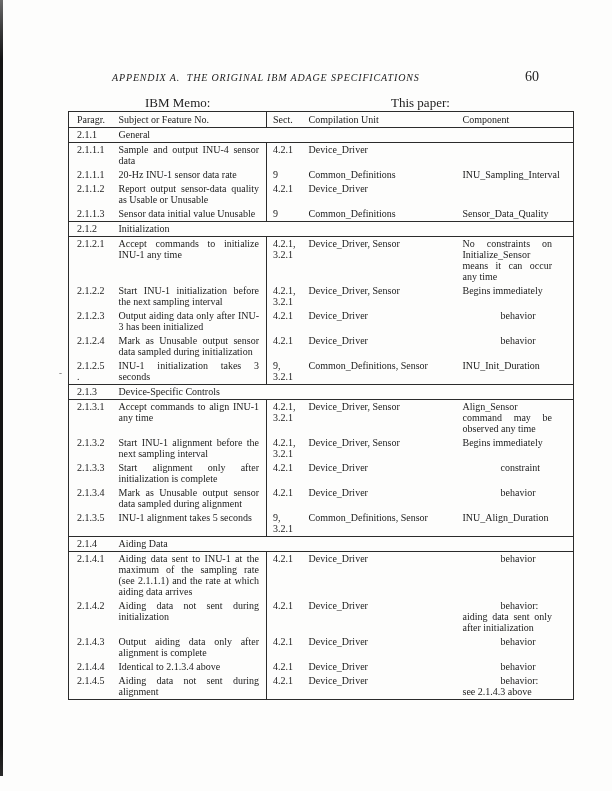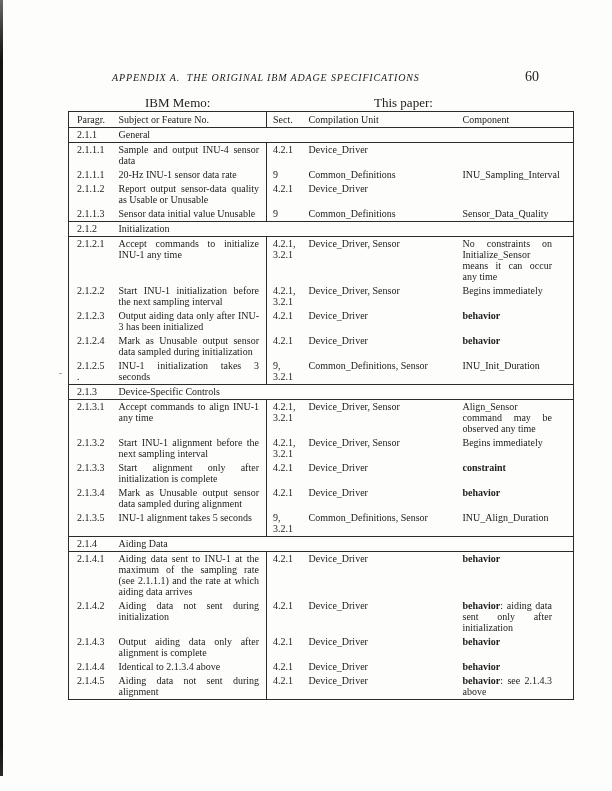--- a/index.html
+++ b/index.html
@@ -21,21 +21,21 @@
     font-style:italic;font-size:10px;letter-spacing:0.85px;
     white-space:pre;color:#222;
   }
   .pageno{
     position:absolute;left:525px;top:69px;font-size:14px;color:#222;
   }
   .super-label{
     position:absolute;top:95px;font-size:13px;color:#222;
   }
   .super-left{left:145px;}
-  .super-right{left:374px;}
+  .super-right{left:391px;}
 
   table.spec{
     position:absolute;left:68px;top:111px;width:505px;
     border-collapse:collapse;table-layout:fixed;
     font-size:10px;line-height:11px;color:#222;
     border:1.3px solid #2b2b2b;
   }
   td,th{
     vertical-align:top;text-align:left;font-weight:normal;
     padding:1px 4px 2px 0;
@@ -44,21 +44,21 @@
   .c-subject{padding-left:2px;padding-right:7px;text-align:justify;}
   .c-groupspan{text-align:left;}
   .c-sect{border-left:1.3px solid #2b2b2b;padding-left:6px;white-space:pre-line;}
   .c-unit{padding-left:4px;}
   .c-comp{padding-left:4px;padding-right:21px;text-align:justify;}
   tr.head th{border-bottom:1.1px solid #2b2b2b;padding-top:2px;padding-bottom:2px;}
   tr.section td,tr.group td{
     border-top:1.1px solid #2b2b2b;border-bottom:1.1px solid #2b2b2b;
     padding-top:1px;padding-bottom:2px;
   }
-  .b{font-weight:bold;}
+  .b{font-weight:normal;margin-left:38px;}
   
   .stray-dash{
     position:absolute;left:59px;top:368px;font-size:9px;color:#555;
   }
 </style>
 </head>
 <body>
 
 <div class="scan-strip"></div>
 

